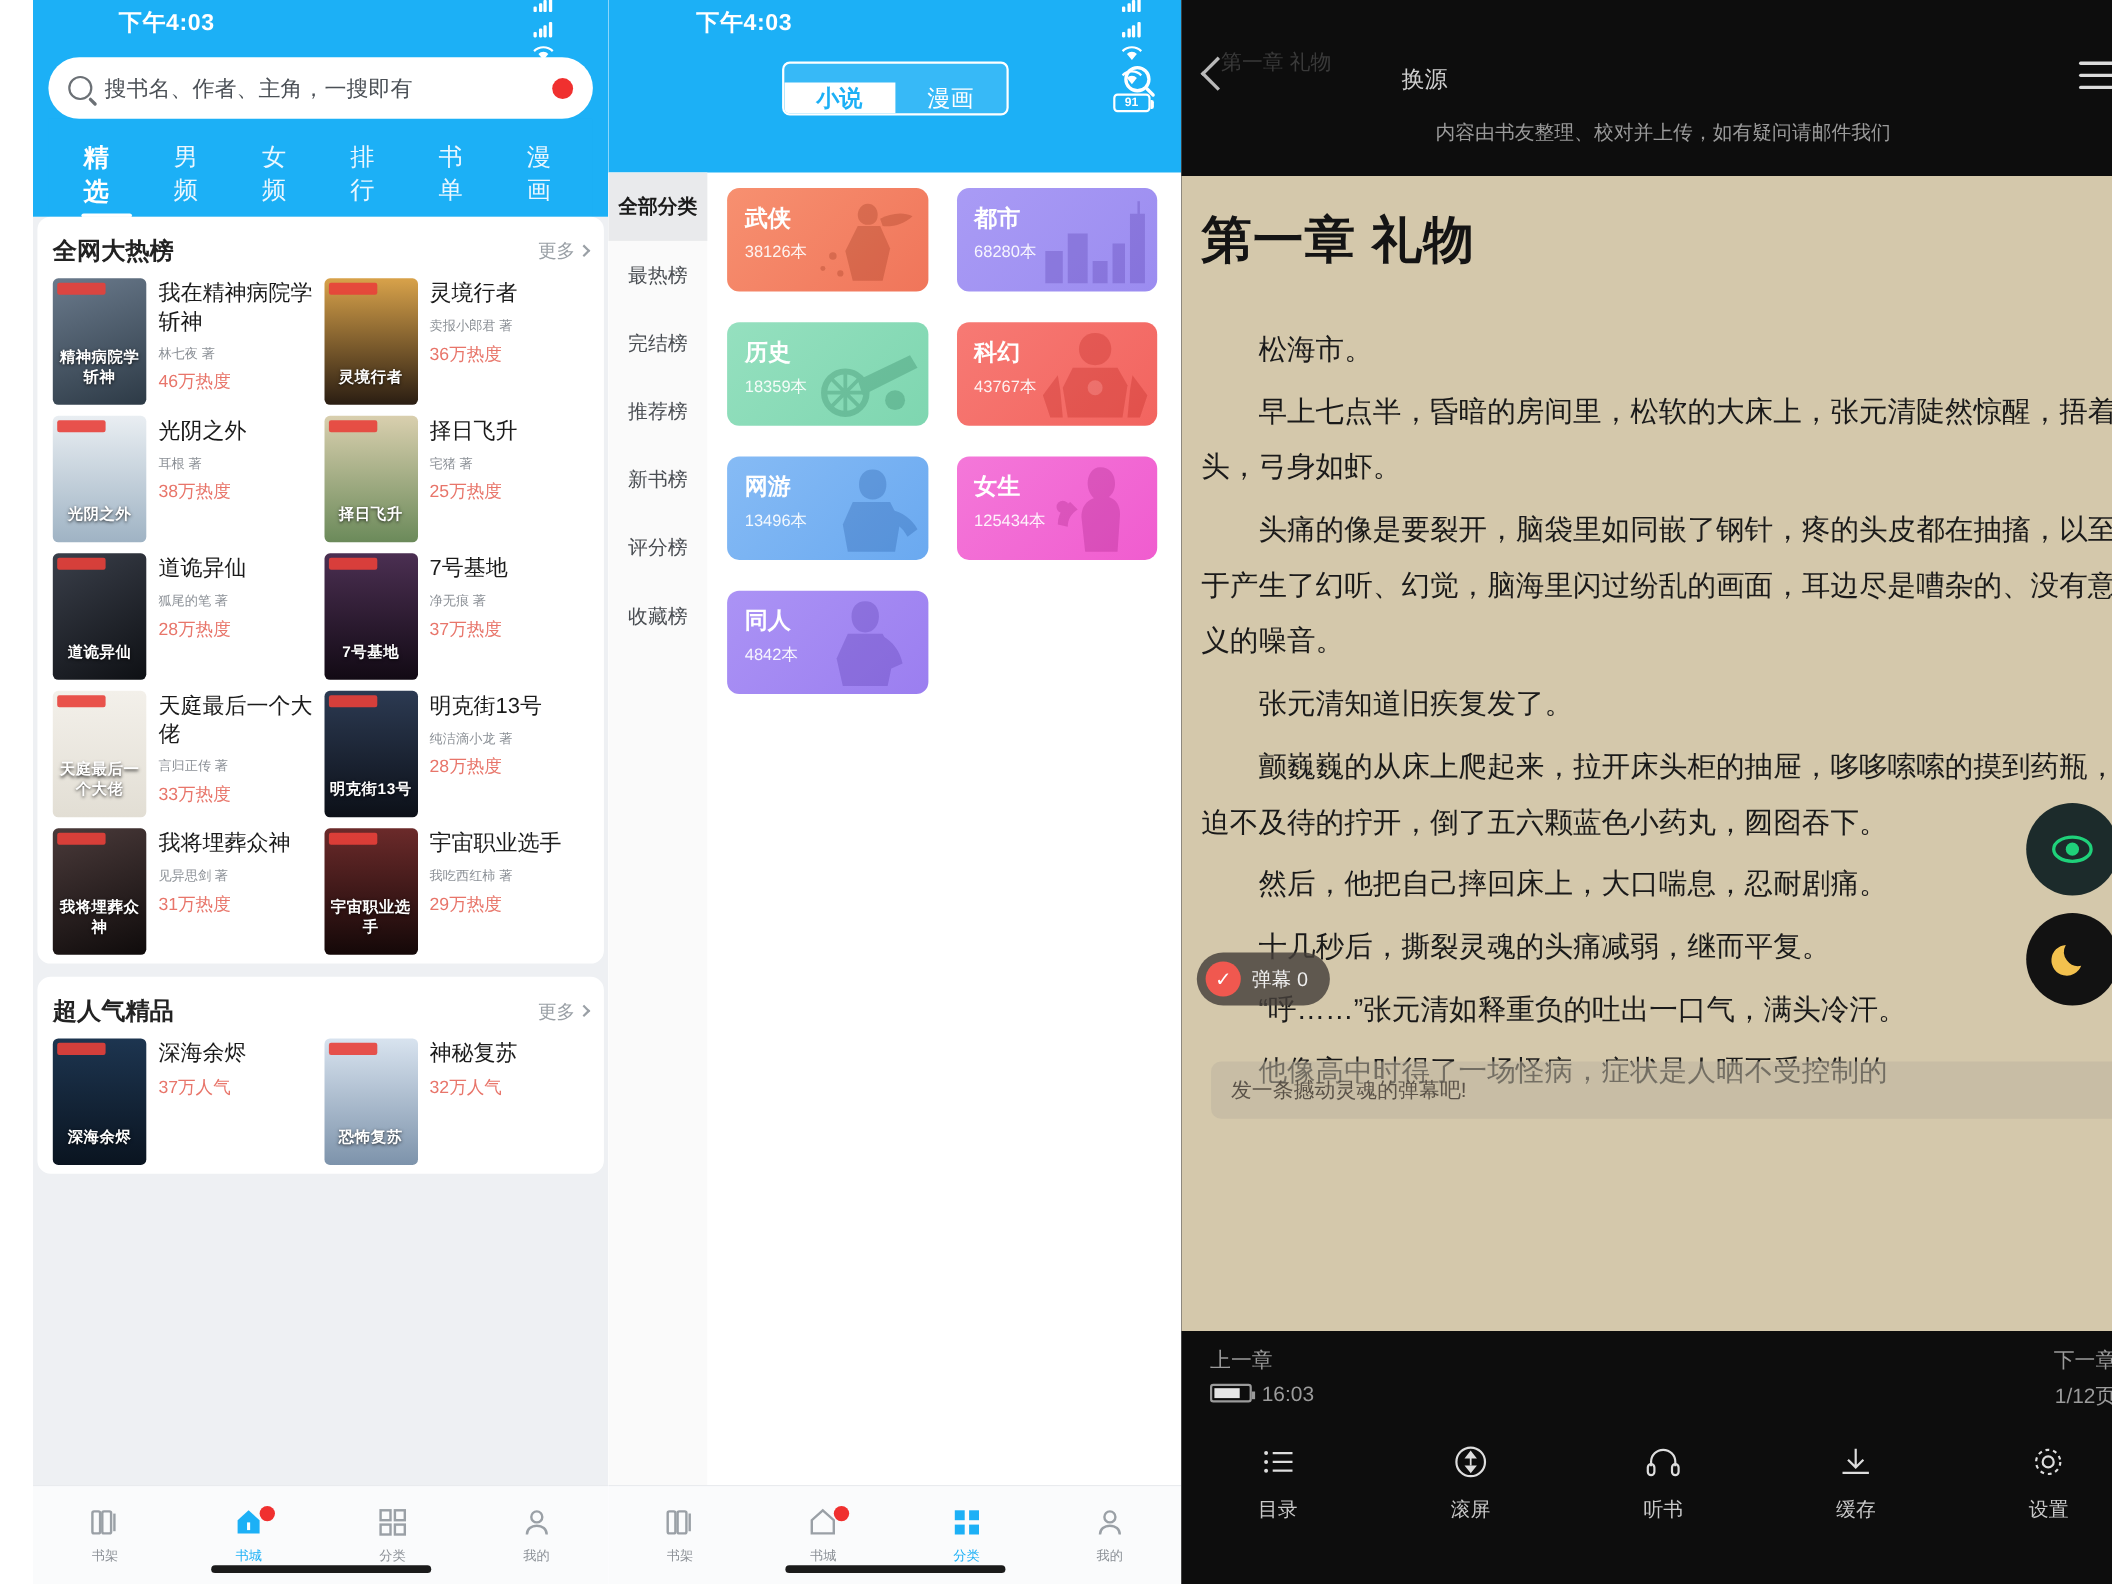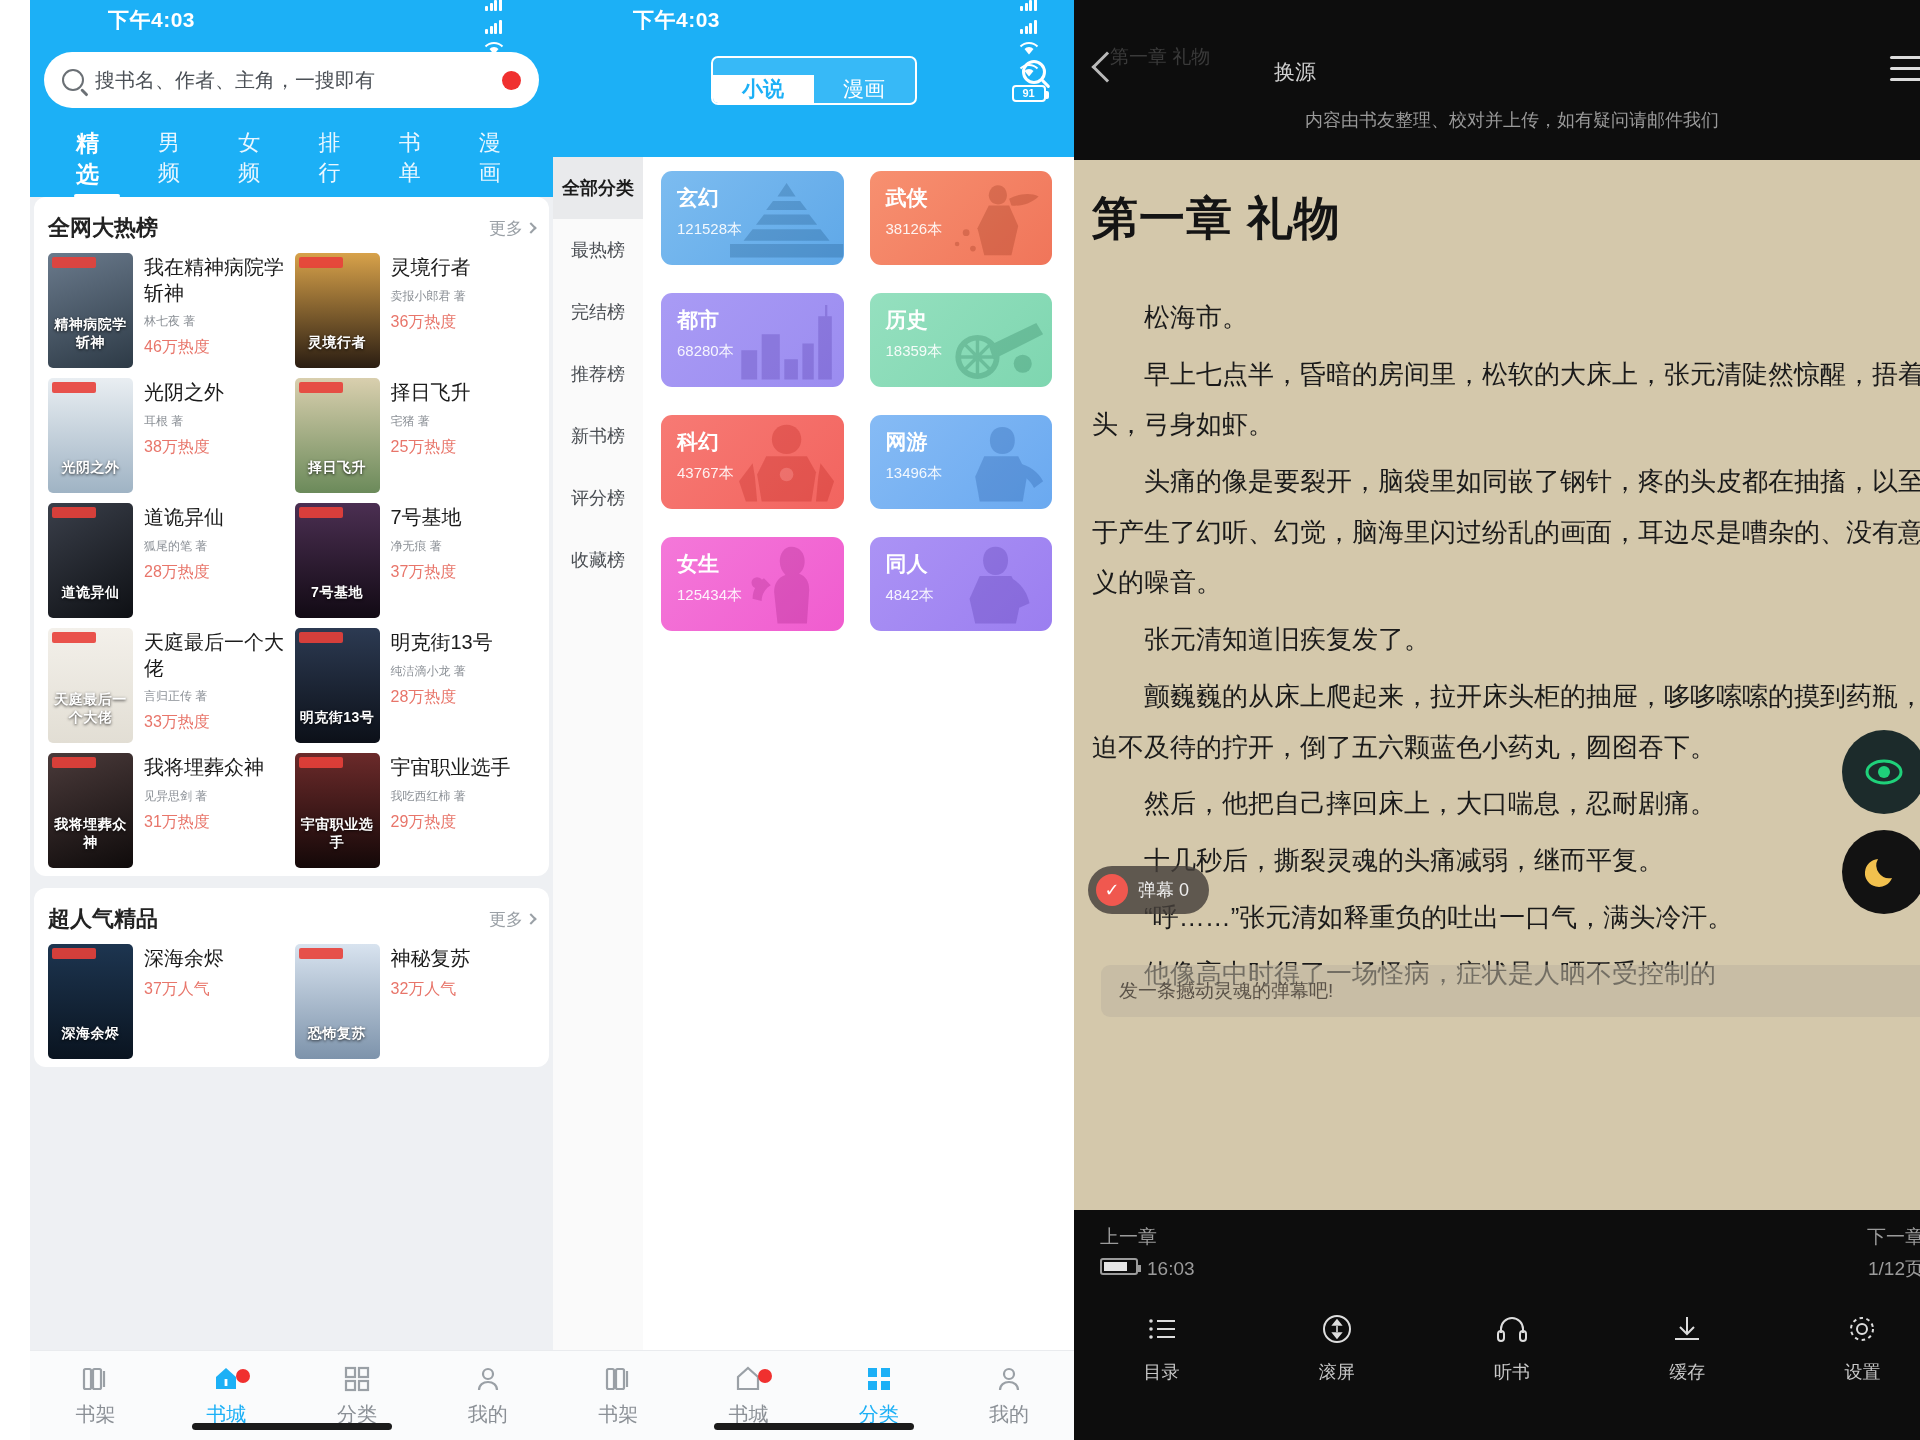--- a/index.html
+++ b/index.html
@@ -72,21 +72,21 @@
   .binfo { flex:1; min-width:0; padding-top:2px; }
   .bname { font-size:20px; color:#1b1b1b; line-height:1.28; max-height:52px; overflow:hidden; }
   .bauthor { font-size:12px; color:#8b9096; margin-top:7px; }
   .bheat { font-size:16px; color:#e8756a; margin-top:7px; }
 
   
   .botnav { position:absolute; left:0; right:0; bottom:0; height:90px; background:#fafbfc;
     border-top:1px solid #e9ebee; display:flex; }
   .nv { flex:1; display:flex; flex-direction:column; align-items:center; justify-content:center;
     gap:7px; position:relative; }
-  .nv .lbl { font-size:20px; color:#8b9096; }
+  .nv .lbl { font-size:12px; color:#8b9096; }
   .nv.on .lbl { color:#1cb0f6; }
   .nv .dot { position:absolute; width:14px; height:14px; background:#f0302f; border-radius:50%;
     top:18px; margin-left:34px; }
   .nicon { width:30px; height:30px; position:relative; }
   .homebar { position:absolute; bottom:10px; left:50%; transform:translateX(-50%);
     width:200px; height:7px; background:#1b1b1b; border-radius:4px; }
 
   
   .topB { background:#1cb0f6; height:157px; position:relative; }
   .segwrap { position:absolute; left:50%; transform:translateX(-50%); top:56px;
@@ -465,30 +465,20 @@
       <div class="sideB" id="sideB">
           <div class="sideitem on">全部分类</div>
           <div class="sideitem">最热榜</div>
           <div class="sideitem">完结榜</div>
           <div class="sideitem">推荐榜</div>
           <div class="sideitem">新书榜</div>
           <div class="sideitem">评分榜</div>
           <div class="sideitem">收藏榜</div>
         </div>
       <div class="gridB" id="catGrid">
-          <div class="catcard" style="background: linear-gradient(135deg, rgb(124, 188, 240), rgb(95, 168, 232));">
-            <div class="catart">
-              <svg viewBox="0 0 100 70">
-                <path d="M50 4 58 16H42zM38 20h24l6 8H32zM30 32h40l7 9H23zM20 45h60l8 10H12z" fill="#0a3d6b"></path>
-                <path d="M0 58h100v12H0z" fill="#0a3d6b"></path>
-              </svg>
-            </div>
-            <div class="catname">玄幻</div>
-            <div class="catcount">121528本</div>
-          </div>
           <div class="catcard" style="background: linear-gradient(135deg, rgb(247, 144, 112), rgb(240, 117, 90));">
             <div class="catart">
               <svg viewBox="0 0 100 70">
                 <path d="M52 6c5 0 8 4 8 9s-3 8-8 8-8-4-8-8 3-9 8-9z" fill="#7a1d06"></path>
                 <path d="M44 24h18l8 18-6 26H40l-6-24z" fill="#7a1d06"></path>
                 <path d="M62 18c8-4 18-6 26-2-6 6-16 9-24 8z" fill="#7a1d06"></path>
                 <circle cx="24" cy="48" r="3" fill="#7a1d06"></circle>
                 <circle cx="16" cy="58" r="2" fill="#7a1d06"></circle>
                 <circle cx="30" cy="62" r="2.5" fill="#7a1d06"></circle>
               </svg>

